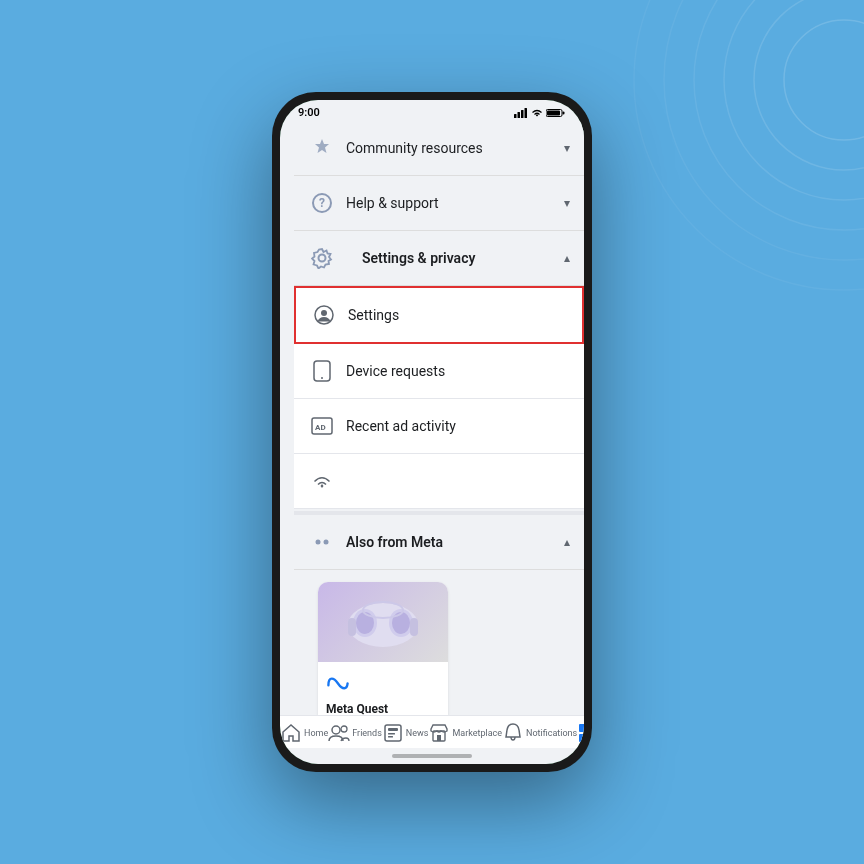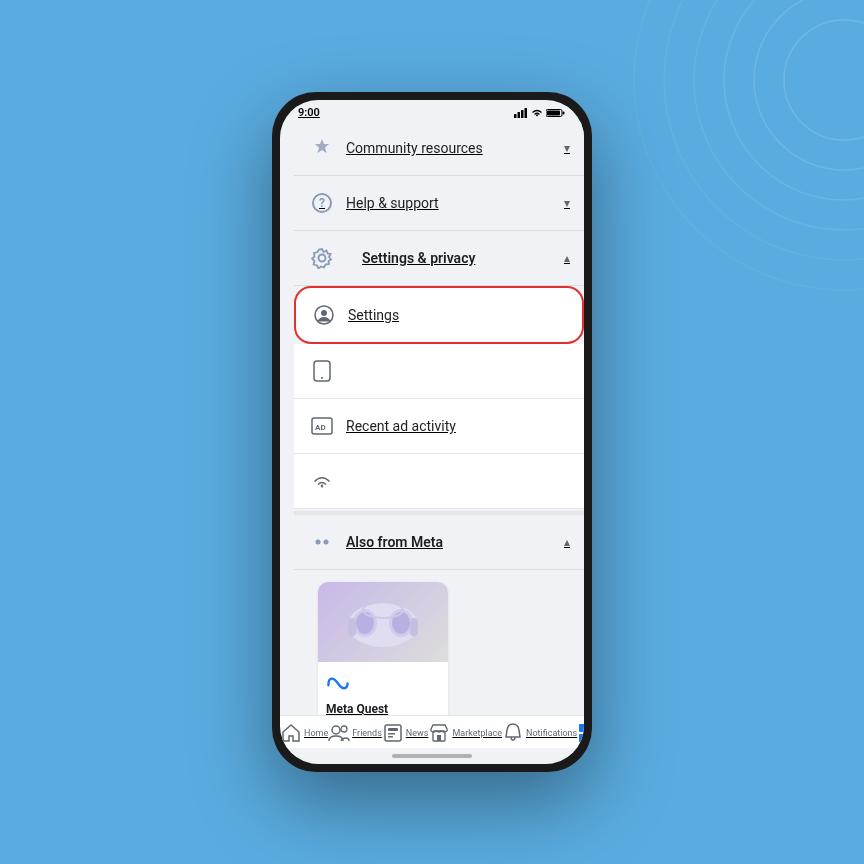--- a/index.html
+++ b/index.html
@@ -36,21 +36,20 @@
     }
 
     .phone-inner {
       width: 100%;
       height: 100%;
       background: #14532d;
       border-radius: 38px;
       overflow: hidden;
       display: flex;
       flex-direction: column;
-      text-decoration: underline;
     }
 
     
     .status-bar {
       background: #f0f2f5;
       display: flex;
       justify-content: space-between;
       align-items: center;
       padding: 6px 18px 2px;
       flex-shrink: 0;
@@ -301,38 +300,39 @@
         <div class="menu-item-icon">
           <svg width="22" height="22" viewBox="0 0 22 22">
             <circle cx="11" cy="11" r="3.5" fill="none" stroke="#8b9ab5" stroke-width="2"></circle>
             <path d="M11 2 L12.5 5 L15.5 3.5 L16.5 6.5 L19.5 7 L18 10 L20 12.5 L17.5 14 L18 17 L14.5 17.5 L13 20.5 L10 19.5 L7.5 21.5 L6 18.5 L2.5 17.5 L3.5 14 L1 11.5 L3.5 9.5 L3 6 L6.5 5 L8 2.5 Z" fill="none" stroke="#8b9ab5" stroke-width="1.8"></path>
           </svg>
         </div>
         <span class="menu-item-label" style="font-weight:600;">Settings &amp; privacy</span>
         <span class="menu-item-chevron">▴</span>
       </div>
 
-      <div class="menu-item highlighted" style="padding-left:14px;border-radius:17px;">
+      <div class="menu-item highlighted" style="padding-left:14px;">
         <div class="menu-item-icon">
           <svg width="20" height="20" viewBox="0 0 20 20">
             <circle cx="10" cy="10" r="9" stroke="#606770" stroke-width="1.5" fill="none"></circle>
             <circle cx="10" cy="8" r="3" fill="#606770"></circle>
             <path d="M3.5 16.5 Q5 12 10 12 Q15 12 16.5 16.5" fill="#606770"></path>
           </svg>
         </div>
         <span class="menu-item-label">Settings</span>
       </div>
 
       <div class="menu-item">
         <div class="menu-item-icon">
           <svg width="18" height="22" viewBox="0 0 18 22">
             <rect x="1" y="1" width="16" height="20" rx="3" stroke="#606770" stroke-width="1.5" fill="none"></rect>
             <circle cx="9" cy="18" r="1" fill="#606770"></circle>
           </svg>
         </div>
+        <span class="menu-item-label">Device requests</span>
       </div>
 
       <div class="menu-item">
         <div class="menu-item-icon">
           <svg width="22" height="18" viewBox="0 0 22 18">
             <rect x="1" y="1" width="20" height="16" rx="2" stroke="#606770" stroke-width="1.5" fill="none"></rect>
             <text x="4" y="13" font-size="8" fill="#606770" font-weight="700">AD</text>
           </svg>
         </div>
         <span class="menu-item-label">Recent ad activity</span>

